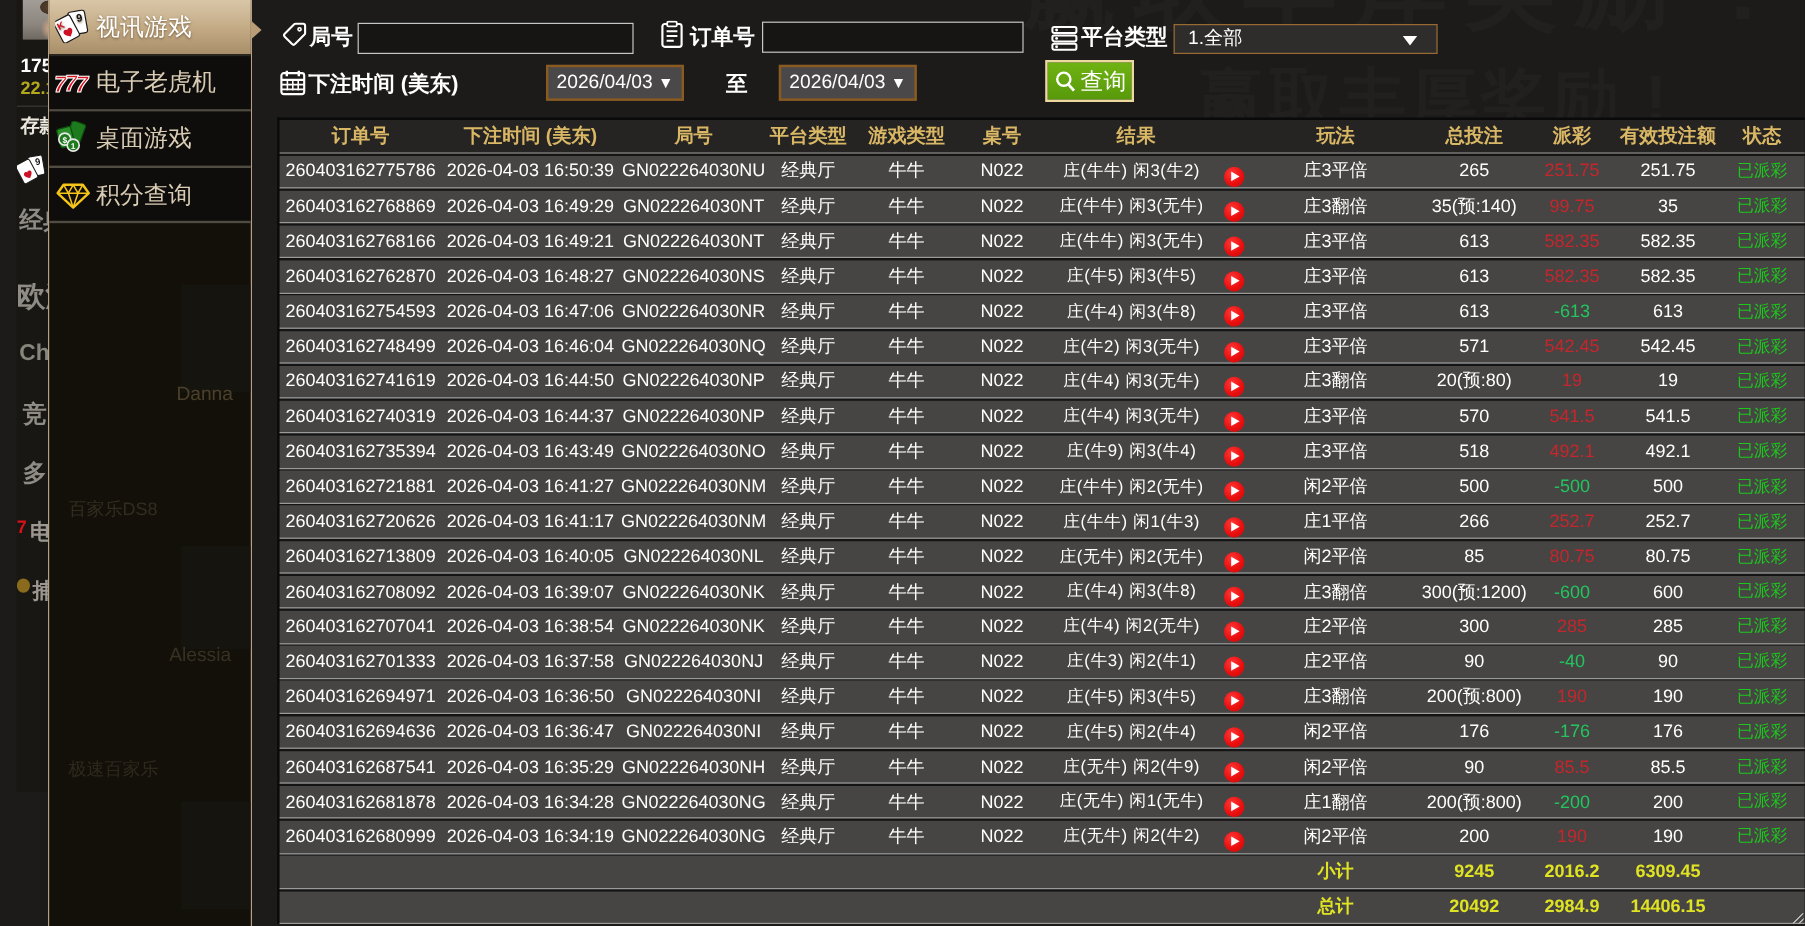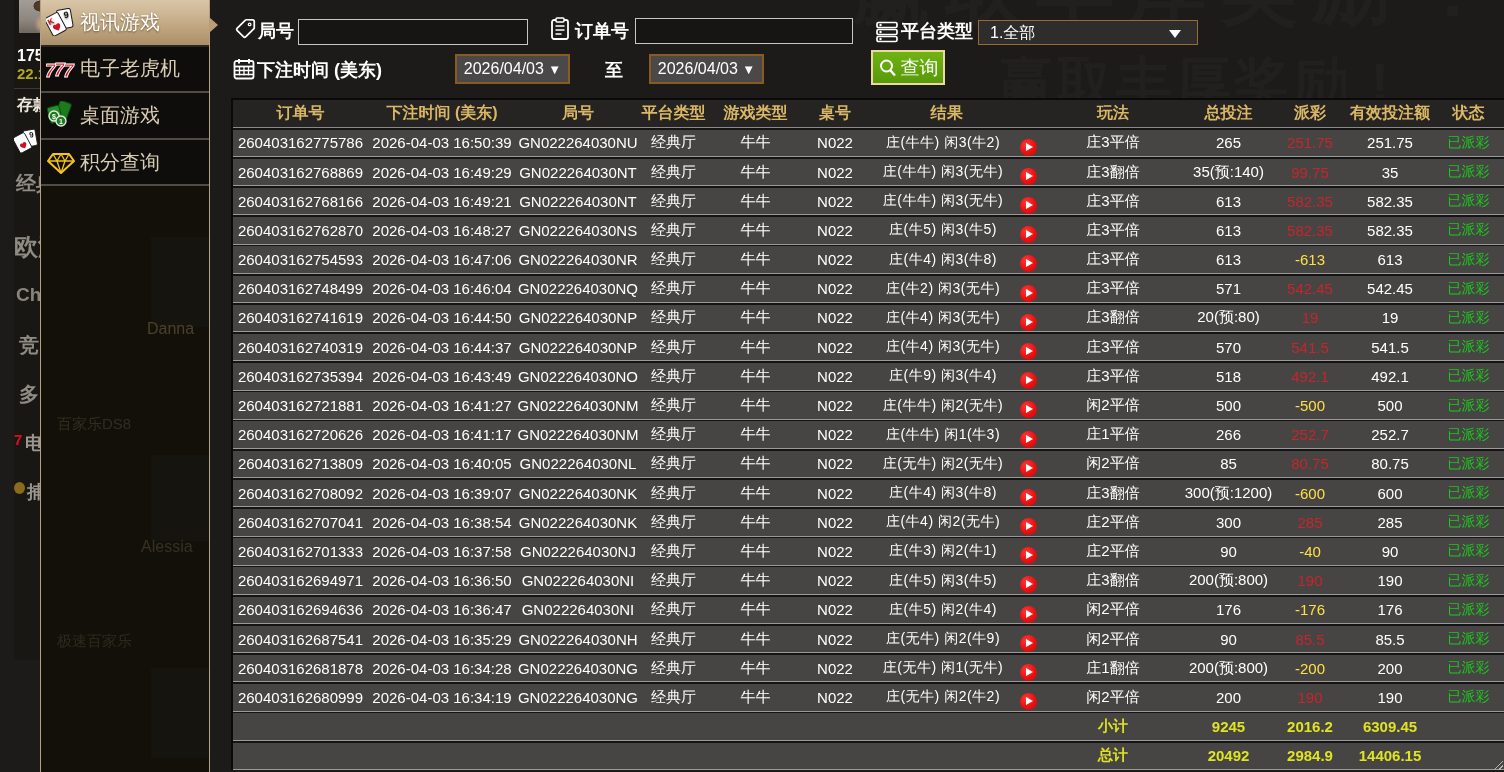--- a/index.html
+++ b/index.html
@@ -42,21 +42,21 @@
 .r{height:27.5px;background:#464544;color:#fff;font-size:15px;border-bottom:1px solid #9a9a9a;margin-bottom:1.7px}
 .r.sum{color:#e0e322;font-weight:bold}
 .r:last-child{margin-bottom:0}
 .c1,.c2,.c3,.c4,.c5,.c6,.c7,.c8,.c9,.c10,.c11,.c12{text-align:center;flex:none}
 .c1{width:135px}.c2{width:148px}.c3{width:124px}.c4{width:67px}.c5{width:97px}.c6{width:62px}
 .c7{width:187px;display:flex;align-items:center;justify-content:center;font-size:14px;letter-spacing:.5px;position:relative}
 .r .c7>span{display:block;width:187px;padding-right:33px;text-align:center}
 .r .c7 .pb{position:absolute;left:154px;top:4.8px}
 .c8{width:120px}.c9{width:111px}.c10{width:52px}.c11{width:108px}.c12{width:60px;padding-right:11px}
 .r .c12{font-size:14px}
-.red{color:#c5262c}.grn{color:#fde047}.st{color:#1dc81d}
+.red{color:#c5262c}.grn{color:#22c55e}.st{color:#1dc81d}
 .pb{width:17px;height:17px;border-radius:50%;flex:none;position:relative;
 background:radial-gradient(circle at 38% 32%,#ff3838 0%,#ea0f0f 55%,#c80909 100%)}
 .pb:after{content:'';position:absolute;left:6px;top:4px;border-left:7.5px solid #fff;
 border-top:4.5px solid transparent;border-bottom:4.5px solid transparent}
 #grip{position:absolute;right:1px;bottom:2px;width:9px;height:9px;
 background:linear-gradient(135deg,transparent 45%,#b5b5b5 45%,#b5b5b5 55%,transparent 55%,transparent 70%,#b5b5b5 70%,#b5b5b5 80%,transparent 80%)}
 </style></head><body>
 <div class="wm" style="left:852px;top:-62px;font-size:78px;letter-spacing:14px">赢取丰厚奖励 !</div>
 <div class="wm" style="left:998px;top:46px;font-size:56px;letter-spacing:3px">赢取丰厚奖励 !</div>
 <div id="strip">

